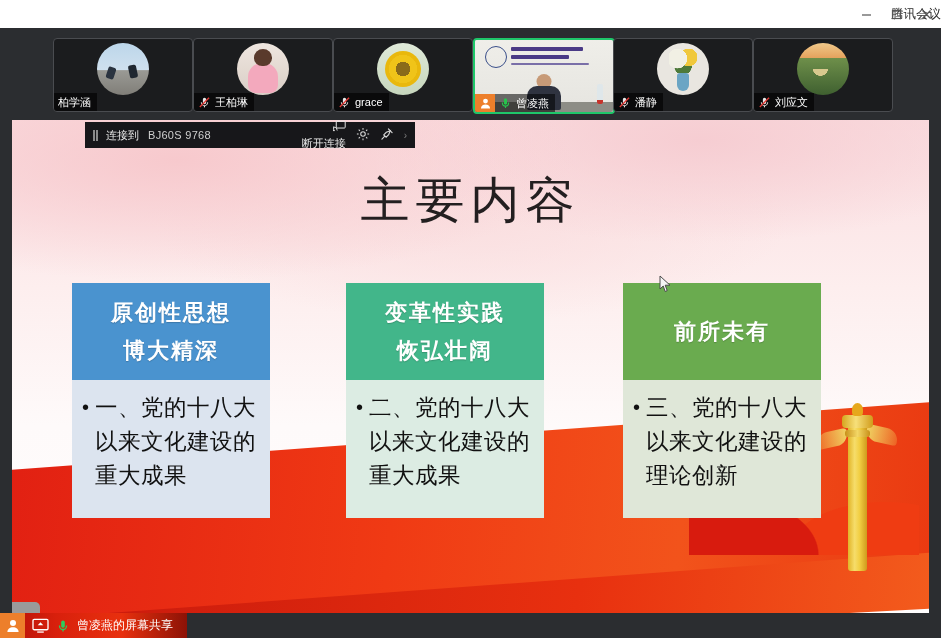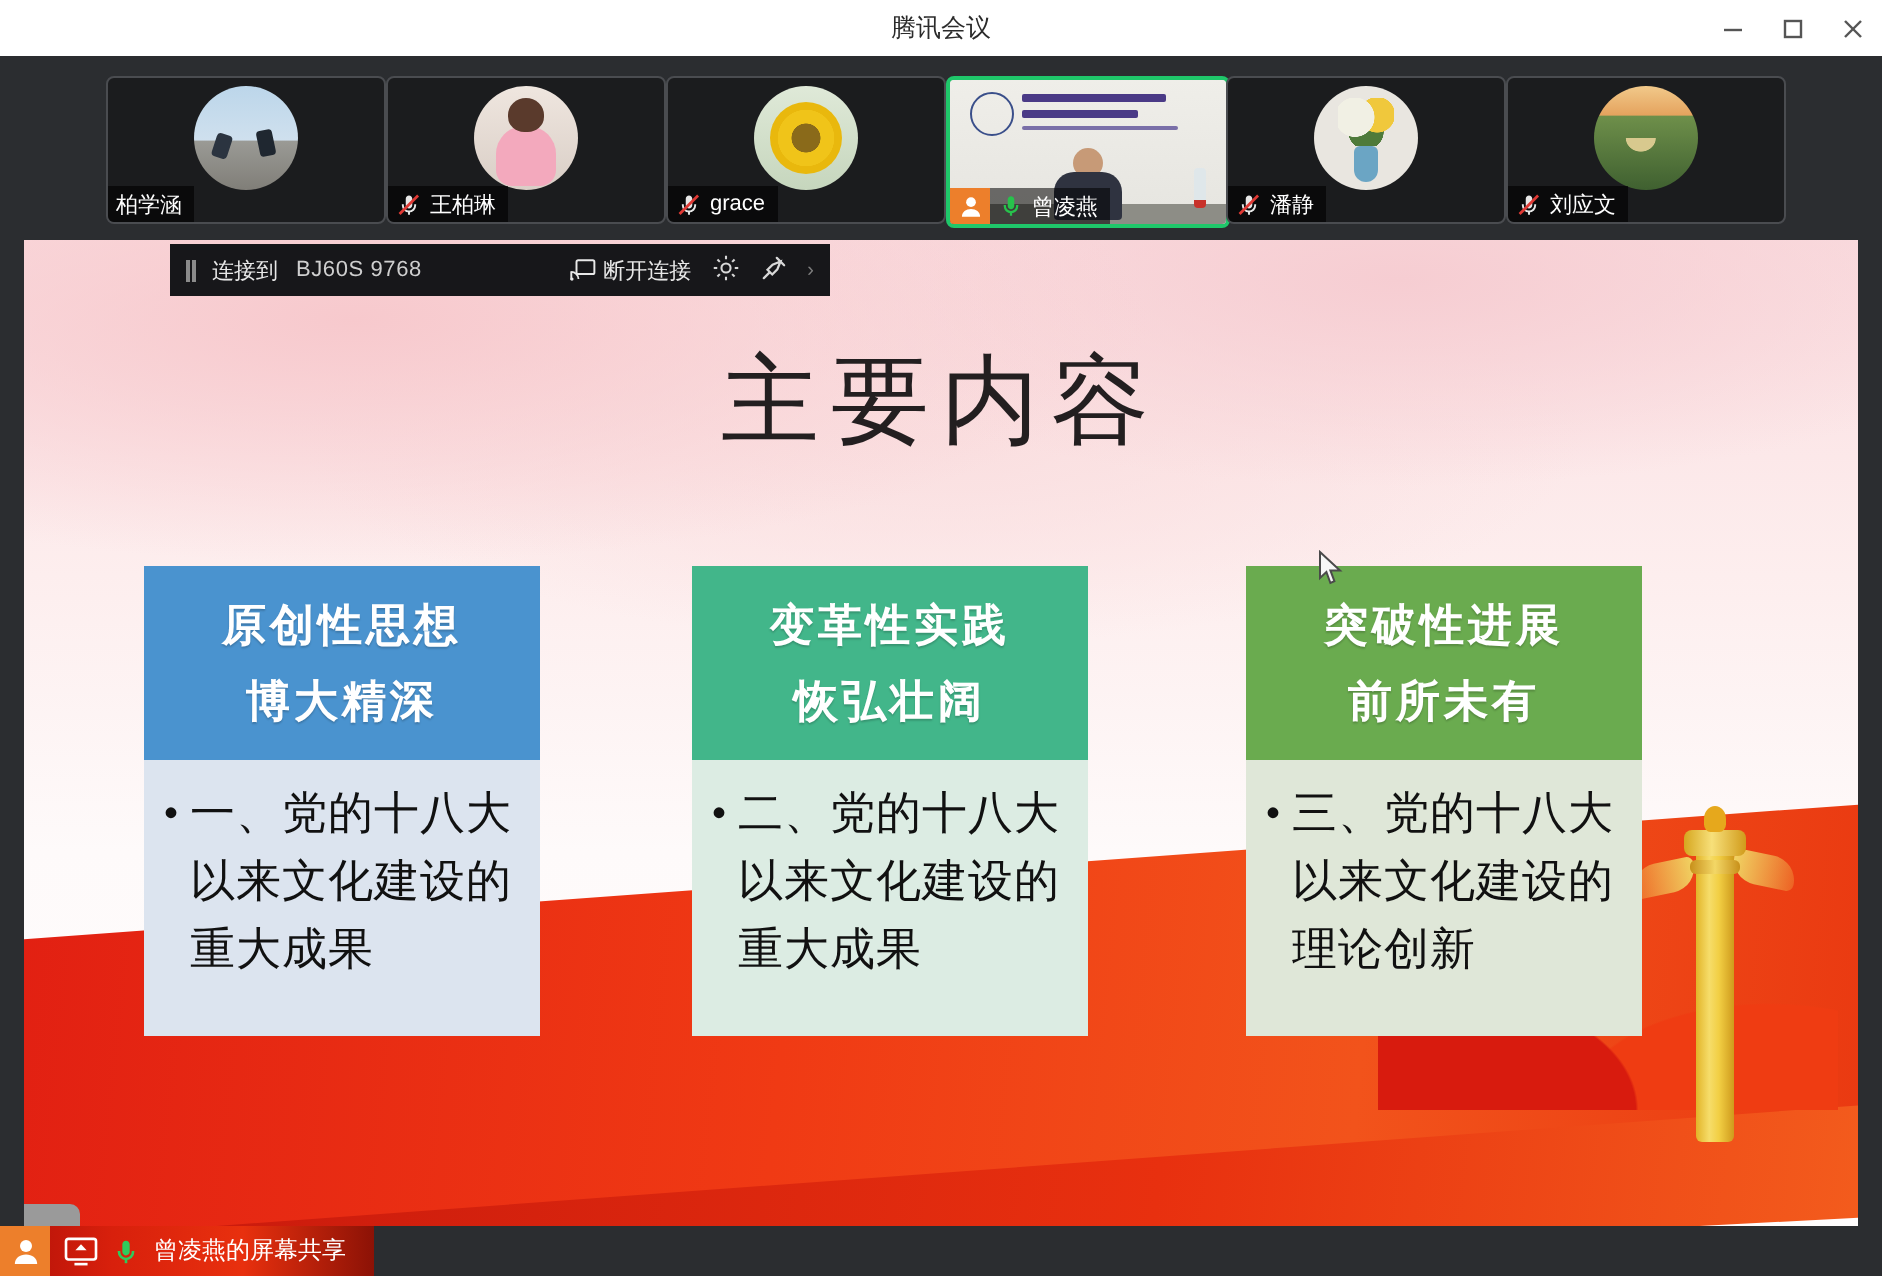--- a/index.html
+++ b/index.html
@@ -10,21 +10,21 @@
   }
   .app{position:relative;width:941px;height:638px;background:#2b2d30;}
 
   
   .titlebar{
     position:absolute;left:0;top:0;width:941px;height:28px;
     background:#ffffff;border-bottom:1px solid #e3e3e3;
   }
   .titlebar .tb-title{
     position:absolute;left:0;top:0;width:941px;height:28px;
-    line-height:28px;text-align:center;font-size:12.5px;color:#2b2b2b;
+    line-height:28px;text-align:right;font-size:12.5px;color:#2b2b2b;
   }
   .wctrl{
     position:absolute;top:0;height:28px;width:30px;line-height:28px;
     text-align:center;color:#555;font-size:13px;cursor:default;
   }
   .wctrl.min{right:60px;}
   .wctrl.max{right:30px;}
   .wctrl.close{right:0px;}
   .wctrl svg{vertical-align:middle;}
 
@@ -186,21 +186,21 @@
   
   .casttool{
     position:absolute;left:73px;top:2px;width:330px;height:26px;
     background:#17171a;display:flex;align-items:center;
     padding:0 8px;box-sizing:border-box;color:#e8e8e8;font-size:11px;gap:6px;
   }
   .grip{width:2px;height:11px;background:#8b8b8b;box-shadow:3px 0 0 #8b8b8b;margin-right:5px;}
   .cast-label{white-space:nowrap;}
   .cast-id{color:#cfcfcf;margin-left:3px;letter-spacing:.3px;}
   .cast-right{margin-left:auto;display:flex;align-items:center;gap:10px;}
-  .cast-dis{display:flex;align-items:center;gap:4px;cursor:default;}
+  .cast-dis{display:flex;align-items:flex-end;gap:4px;cursor:default;flex-direction:column;}
   .chev{color:#7d7d7d;font-size:10px;}
 
   
   .drawer{
     position:absolute;left:0;top:482px;width:28px;height:34px;
     background:#9a9a9a;border-radius:0 5px 5px 0;
     display:flex;align-items:center;justify-content:center;
   }
   .drawer .bars{width:15px;}
 
@@ -375,21 +375,20 @@
           <span>恢弘壮阔</span>
         </div>
         <div class="col-body" style="background:#dcece3">
           <span class="bullet">•</span>
           <p>二、党的十八大以来文化建设的重大成果</p>
         </div>
       </div>
 
       <div class="col c2">
         <div class="col-head" style="background:#6aab4f">
-          <span>突破性进展</span>
           <span>前所未有</span>
         </div>
         <div class="col-body" style="background:#dfe7d8">
           <span class="bullet">•</span>
           <p>三、党的十八大以来文化建设的理论创新</p>
         </div>
       </div>
     </div>
 
     <div class="casttool">

